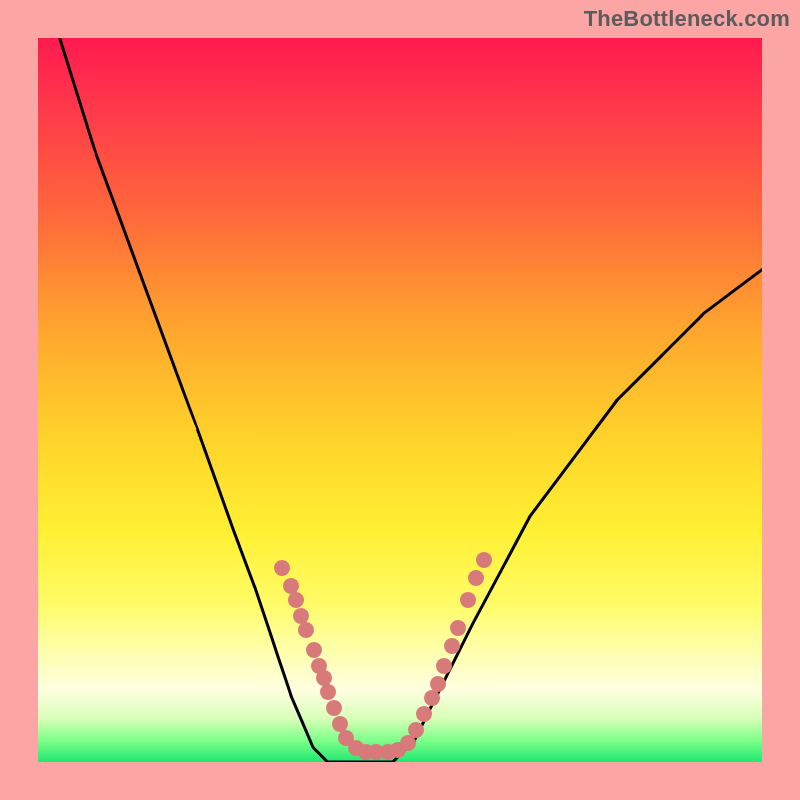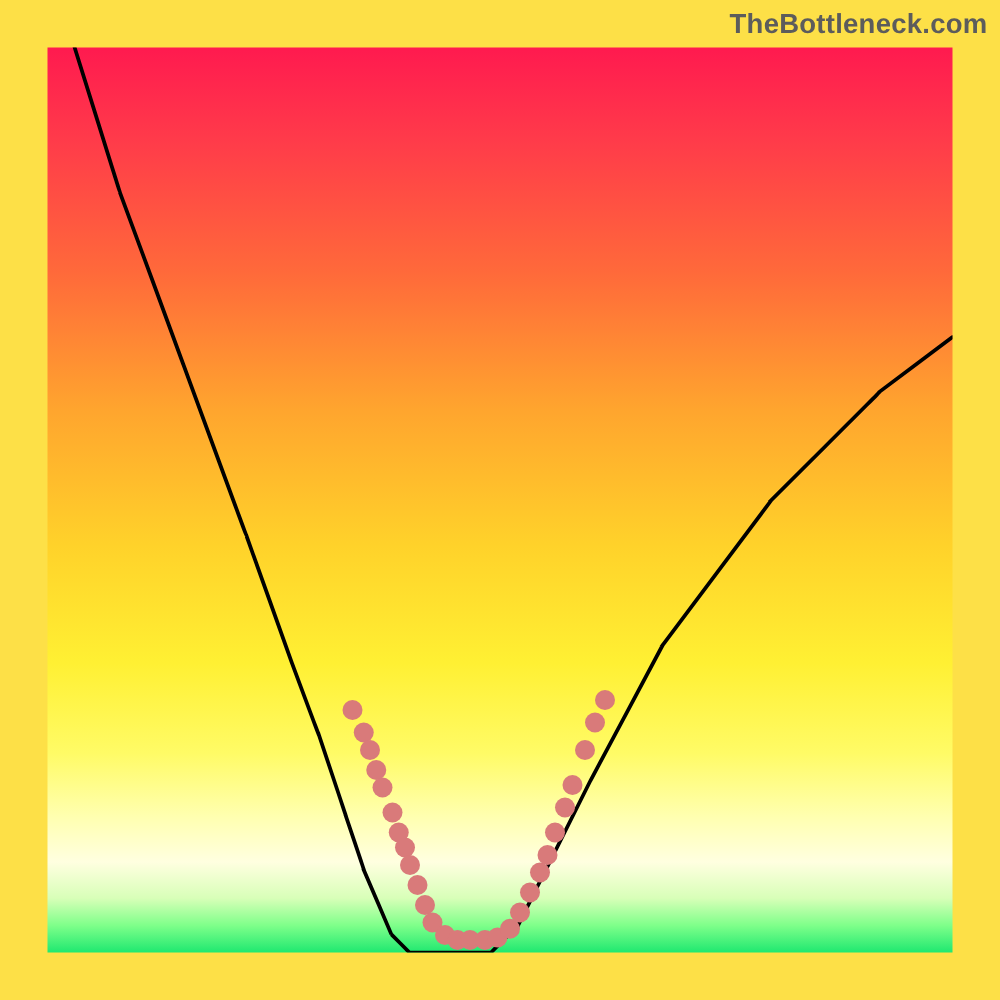--- a/index.html
+++ b/index.html
@@ -10,21 +10,21 @@
     background: #000;
     overflow: hidden;
     font-family: Arial, Helvetica, sans-serif;
   }
   .frame {
     position: absolute;
     left: 0;
     top: 0;
     width: 800px;
     height: 800px;
-    background: #fde047;
+    background: #fca5a5;
   }
   .plot {
     position: absolute;
     left: 38px;
     top: 38px;
     width: 724px;
     height: 724px;
     background: linear-gradient(to bottom,
       #ff1a4f 0%,
       #ff3a4a 10%,

